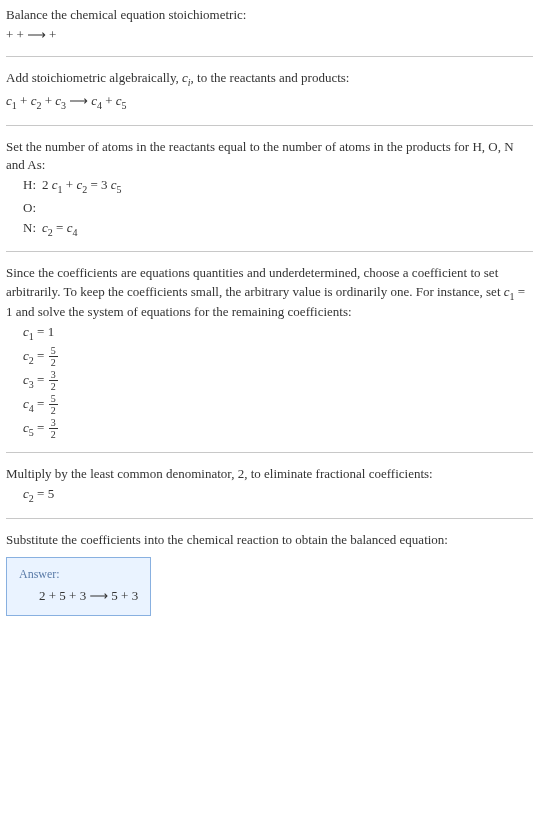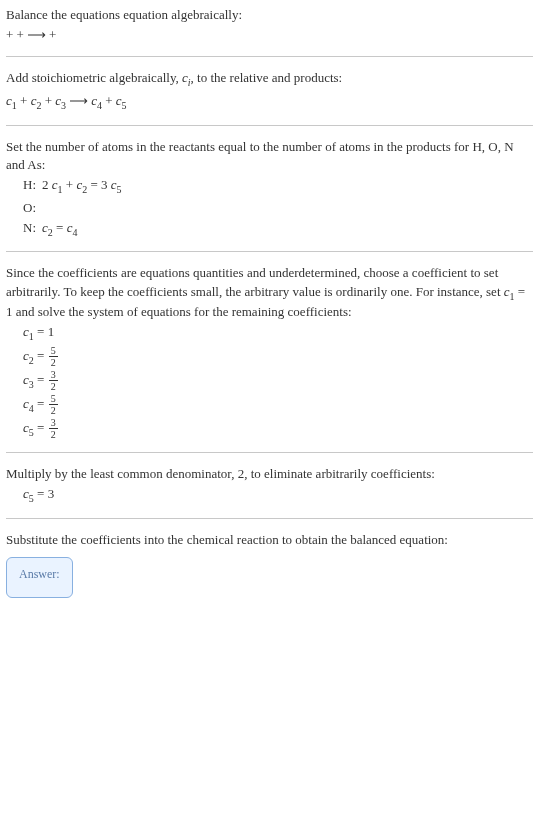--- a/index.html
+++ b/index.html
@@ -36,21 +36,21 @@
     width: 30px;
     text-align: right;
     padding-right: 6px;
   }
   .coefblock {
     margin: 2px 17px;
   }
   .answer {
     border: 1px solid #88b0e0;
     background: #eaf3ff;
-    border-radius: 6px;
+    border-radius: 0;
     padding: 8px 12px 10px 12px;
     margin-top: 6px;
     display: inline-block;
   }
   .answer-label {
     color: #5a7ba8;
     font-size: 12px;
     margin-bottom: 4px;
   }
   .answer-body {
@@ -68,28 +68,28 @@
   .frac .num { padding: 0 2px; }
   .frac .den { border-top: 1px solid #333; padding: 1px 2px 0 2px; }
   .ital { font-style: italic; }
 </style>
 </head>
 <body>
 
 
 
 
-<div class="para">Balance the equations equation algebraically:</div>
+<div class="para">Balance the chemical equation stoichiometric:</div>
 <div class="para"> +  +  ⟶  + </div>
 
 <hr>
 
 
 <div class="para">
-  <span>Add stoichiometric algebraically, </span><span class="ital">c</span><span class="sub ital">i</span><span>, to the relative and products:</span>
+  <span>Add stoichiometric algebraically, </span><span class="ital">c</span><span class="sub ital">i</span><span>, to the reactants and products:</span>
 </div>
 <div class="para">
   <span class="ital">c</span><span class="sub">1</span>
   <span> + </span>
   <span class="ital">c</span><span class="sub">2</span>
   <span> + </span>
   <span class="ital">c</span><span class="sub">3</span>
   <span>  ⟶ </span>
   <span class="ital">c</span><span class="sub">4</span>
   <span> + </span>
@@ -136,28 +136,29 @@
       </span></div>
     <div class="coefblock"><span class="ital">c</span><span class="sub">5</span><span> = </span><span class="frac">
         <span class="num">3</span>
         <span class="den">2</span>
       </span></div>
   </div>
 
 <hr>
 
 
-<div class="para">Multiply by the least common denominator, 2, to eliminate arbitrarily coefficients:</div>
+<div class="para">Multiply by the least common denominator, 2, to eliminate fractional coefficients:</div>
 <div id="int-coeffs">
-    <div class="coefblock"><span class="ital">c</span><span class="sub">5</span><span> = </span><span>3</span></div>
+    <div class="coefblock"><span class="ital">c</span><span class="sub">2</span><span> = </span><span>5</span></div>
   </div>
 
 <hr>
 
 
 <div class="para">Substitute the coefficients into the chemical reaction to obtain the balanced equation:</div>
 
 <div class="answer">
   <div class="answer-label">Answer:</div>
+  <div class="answer-body">2  + 5  + 3  ⟶ 5  + 3 </div>
 </div>
 
 
 
 
 </body></html>

